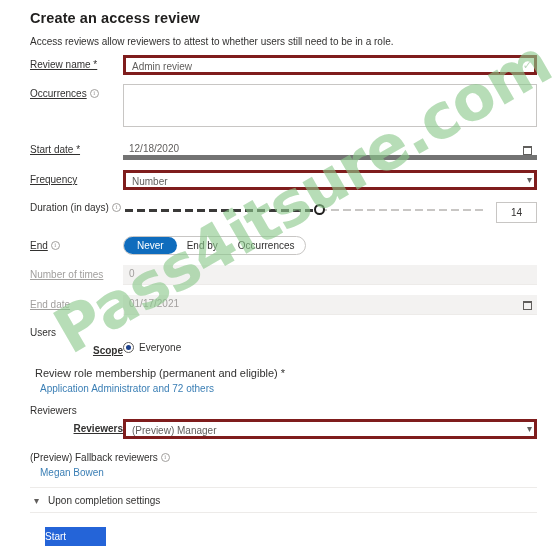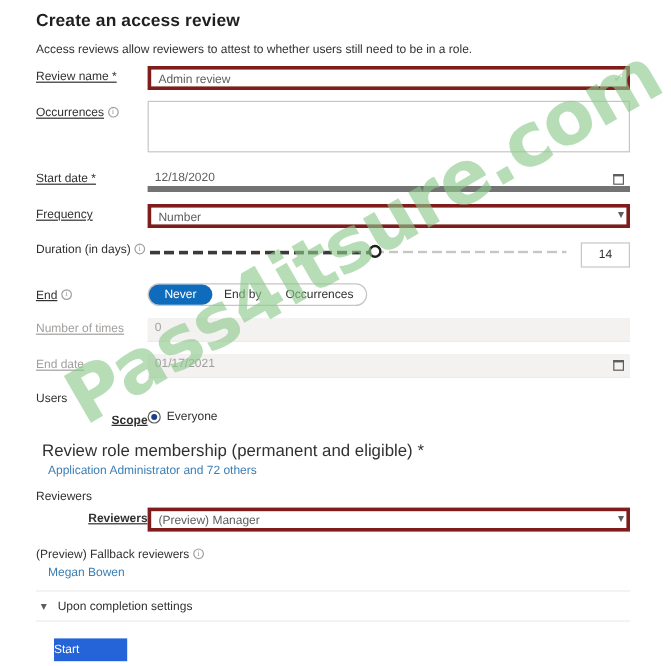--- a/index.html
+++ b/index.html
@@ -40,21 +40,21 @@
     letter-spacing: -1px;
   }
 
   
   .page {
     position: absolute;
     left: 0; top: 0;
     width: 559px;
     height: 555px;
     box-sizing: border-box;
-    padding: 8px 34px 0 30px;
+    padding: 8px 22px 0 30px;
     z-index: 1;
   }
 
   .title {
     font-size: 14.5px;
     font-weight: 700;
     color: #201f1e;
     margin: 2px 0 10px 0;
     letter-spacing: .1px;
   }
@@ -264,21 +264,21 @@
   }
   .radio-lbl { font-size: 10px; color: #323130; }
 
   
   .section-hdr {
     font-size: 10px;
     color: #323130;
     margin-top: 12px;
   }
   .sub-label {
-    font-size: 14px;
+    font-size: 11px;
     color: #323130;
     margin-top: 10px;
     padding-left: 5px;
   }
   .link {
     font-size: 10px;
     color: #3b7fb5;
     padding-left: 10px;
     margin-top: 4px;
     display: block;

